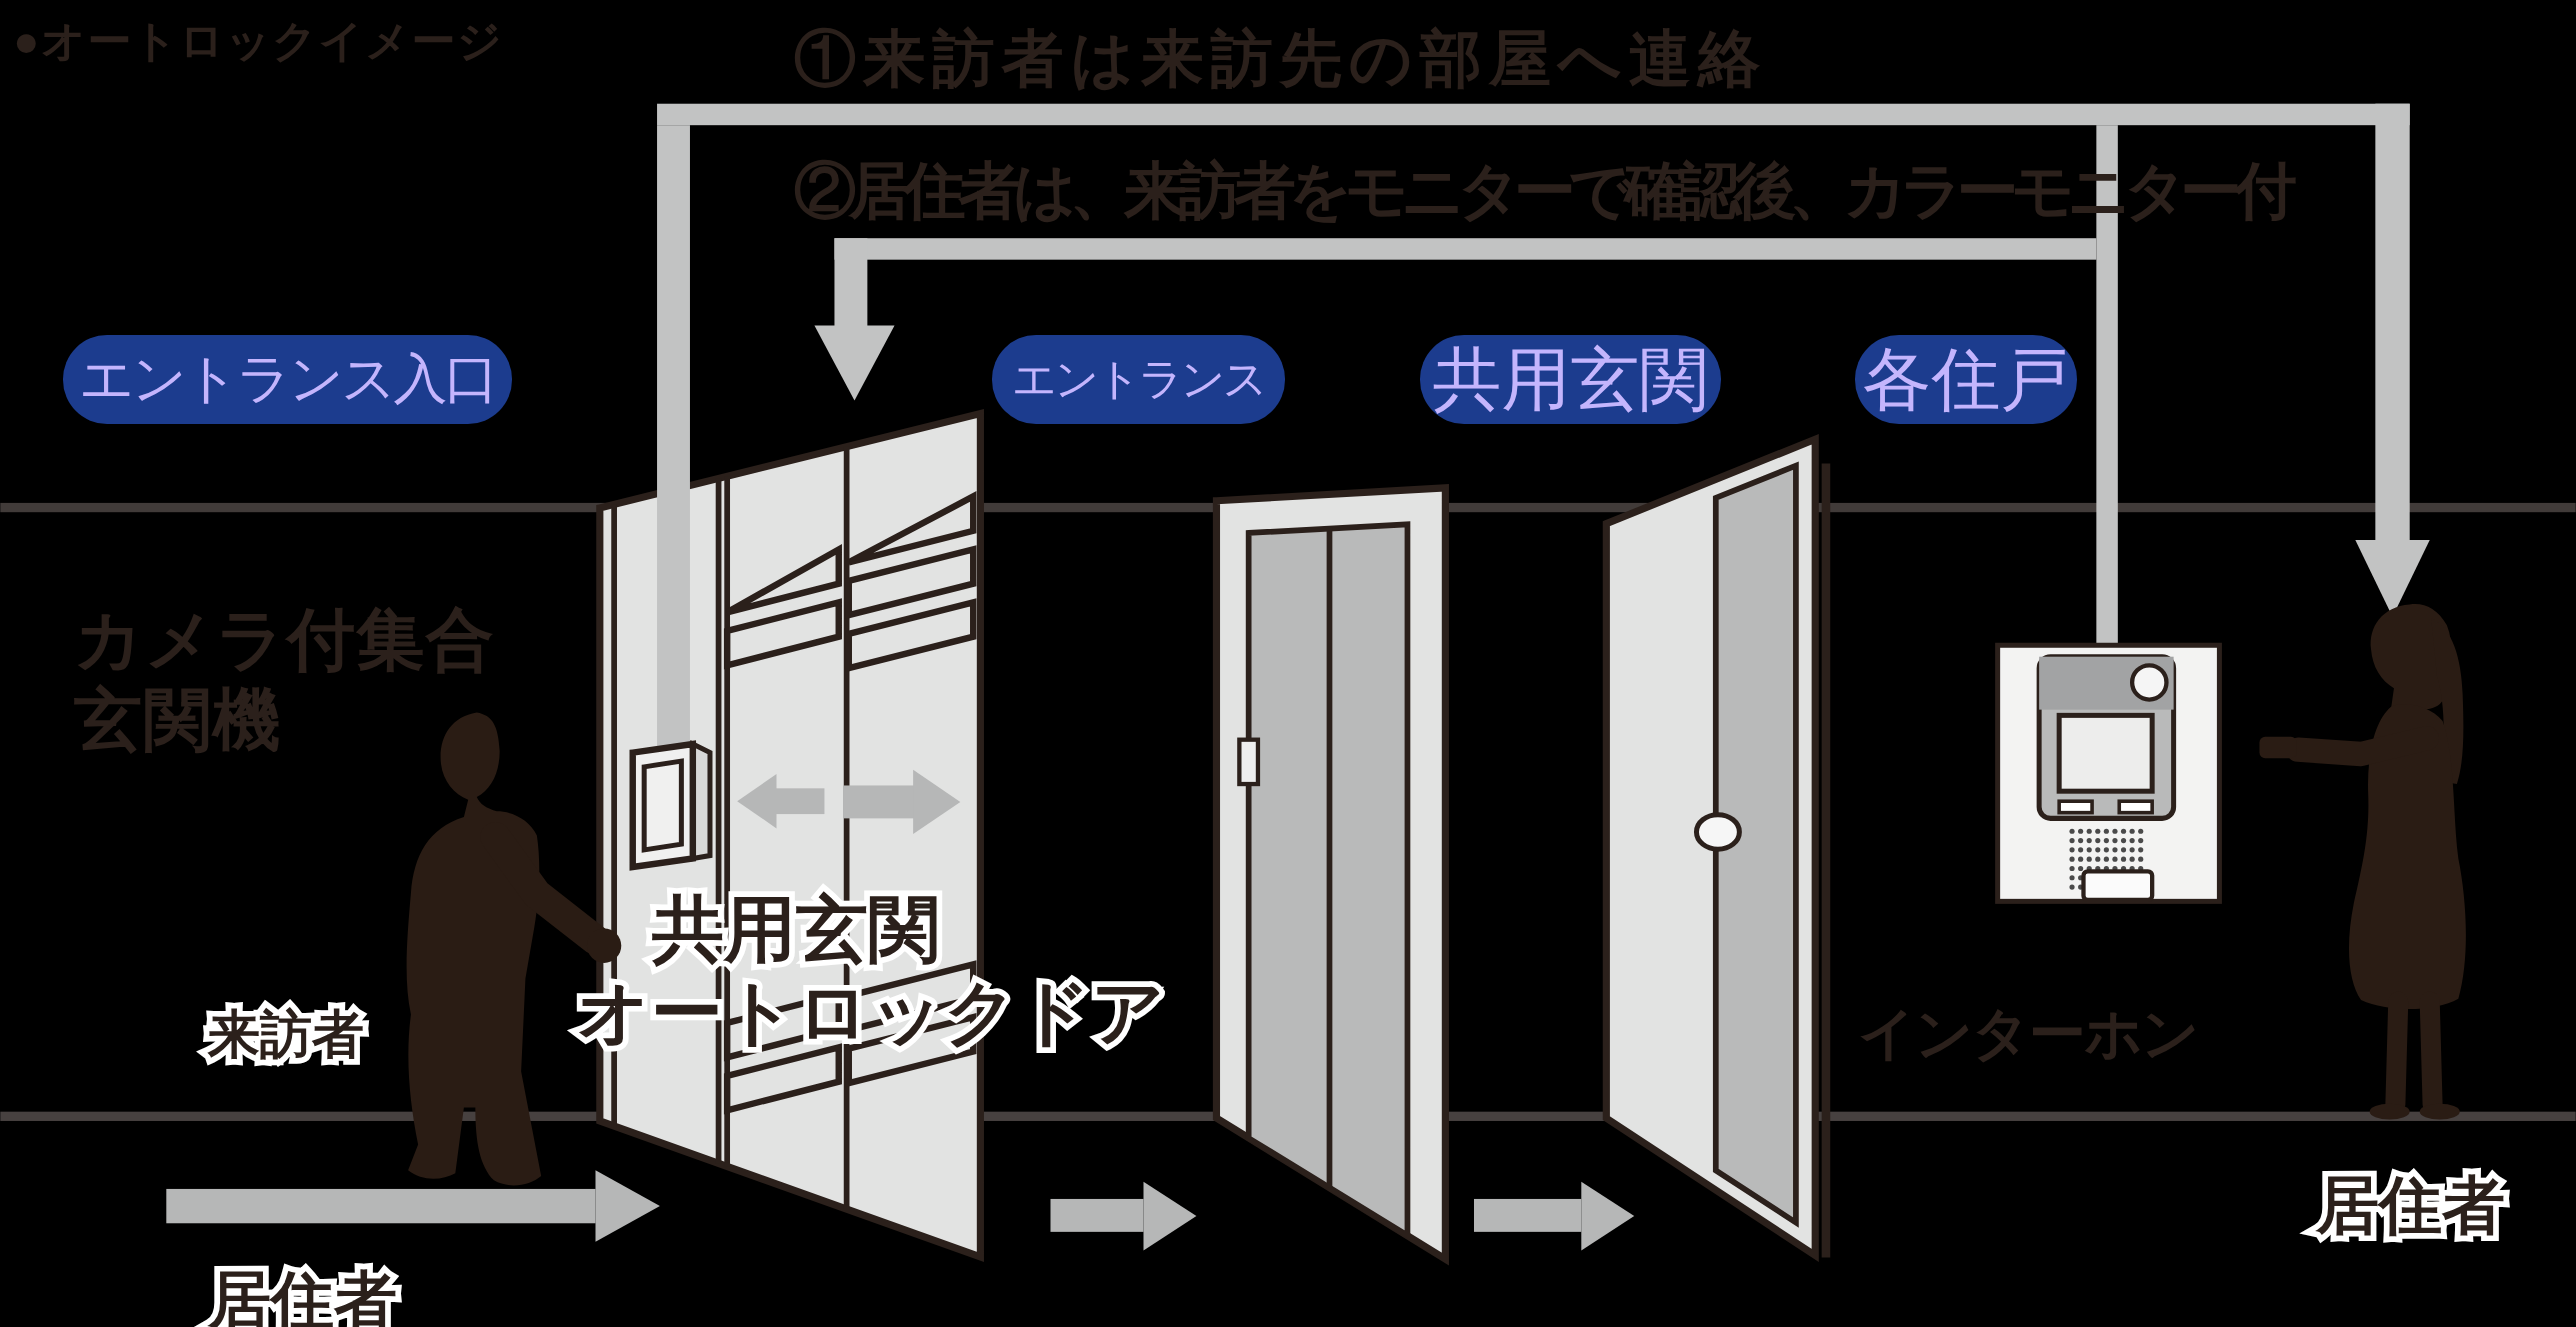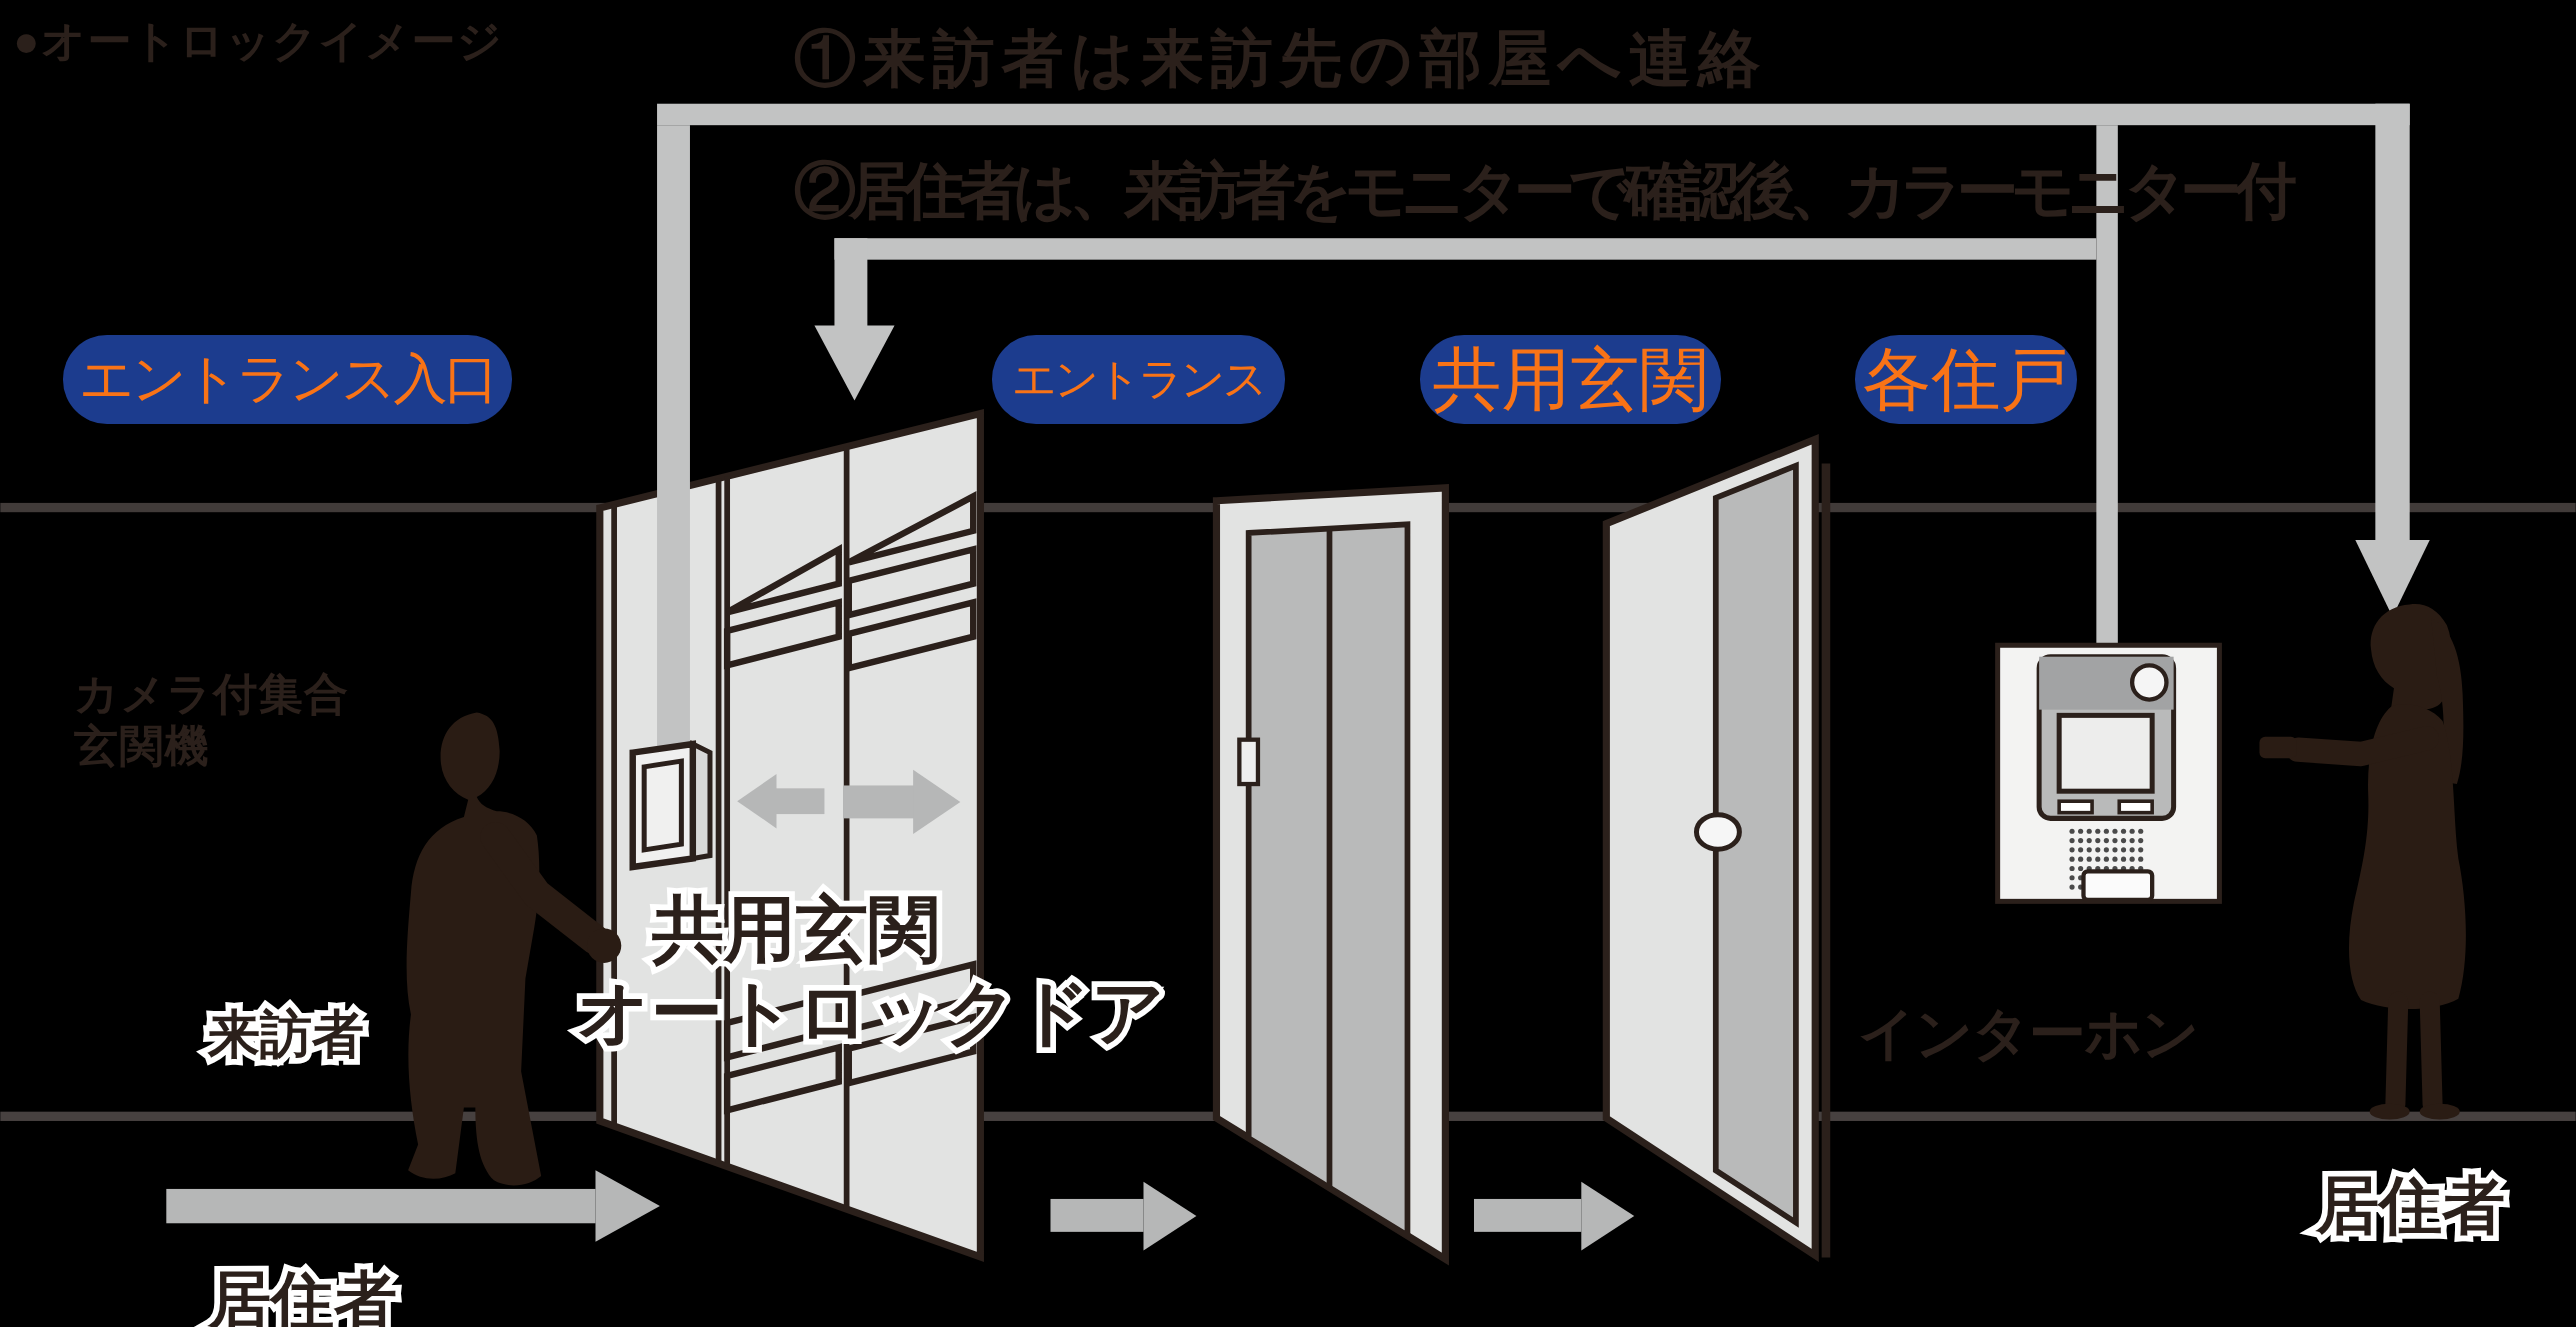--- a/index.html
+++ b/index.html
@@ -4,27 +4,27 @@
 <style>
   html,body{margin:0;padding:0;background:#000;}
   body{width:2576px;height:1327px;position:relative;overflow:hidden;
        font-family:"Liberation Serif","DejaVu Serif",serif;}
   #scene{position:absolute;left:0;top:0;z-index:1;}
   .txt{position:absolute;z-index:2;white-space:nowrap;color:#2b201b;font-weight:bold;}
   .title{left:13px;top:12px;font-size:44px;letter-spacing:1.4px;}
   .step1{left:794px;top:17px;font-size:62px;letter-spacing:7.2px;}
   .step2{left:794px;top:149px;font-size:62px;letter-spacing:-7.2px;}
   .loc-label{position:absolute;z-index:2;height:89px;border-radius:44px;
-      background:#1c3c8e;color:#f97316;display:flex;align-items:center;justify-content:center;
+      background:#1c3c8e;color:#c4b5fd;display:flex;align-items:center;justify-content:center;
       font-weight:normal;}
   .loc1{left:63px;top:335px;width:449px;font-size:54px;letter-spacing:-2.9px;}
   .loc2{left:992px;top:335px;width:293px;font-size:44px;letter-spacing:-2.9px;}
   .loc3{left:1420px;top:335px;width:301px;font-size:69px;}
   .loc4{left:1855px;top:335px;width:222px;font-size:69px;}
-  .cap-camera{left:74px;top:669px;font-size:44px;line-height:1.18;letter-spacing:1.4px;}
+  .cap-camera{left:74px;top:600px;font-size:68px;line-height:1.18;letter-spacing:1.4px;}
   .cap-intercom{left:1858px;top:932px;font-size:57px;line-height:1.2;letter-spacing:-1.4px;}
   .stroked{color:#2b201b;-webkit-text-stroke:11.4px #ffffff;paint-order:stroke fill;}
   .cap-autolock{left:577px;top:889px;width:438px;text-align:center;font-size:72px;
       line-height:1.15;white-space:nowrap;}
   .cap-visitor{left:208px;top:1000px;font-size:52px;}
   .cap-resident-bl{left:208px;top:1258px;font-size:63px;}
   .cap-resident-r{left:2316px;top:1163px;font-size:63px;}
 </style>
 </head>
 <body>

